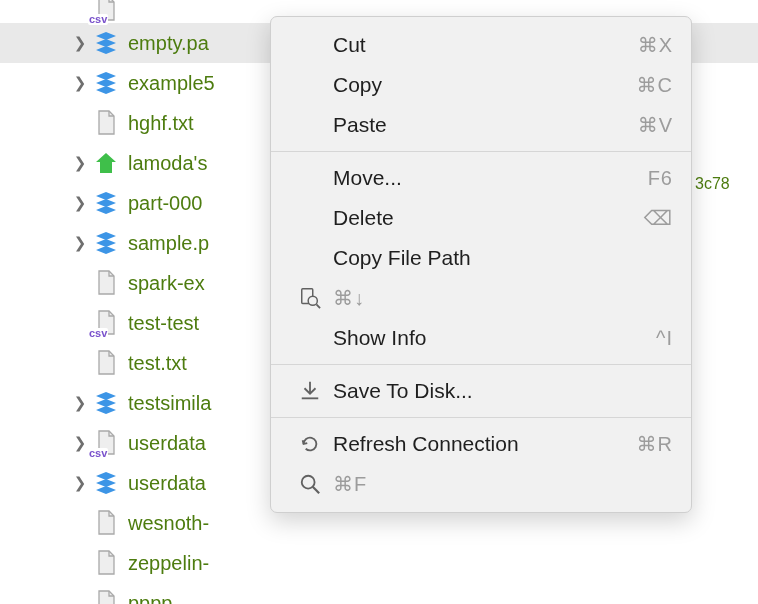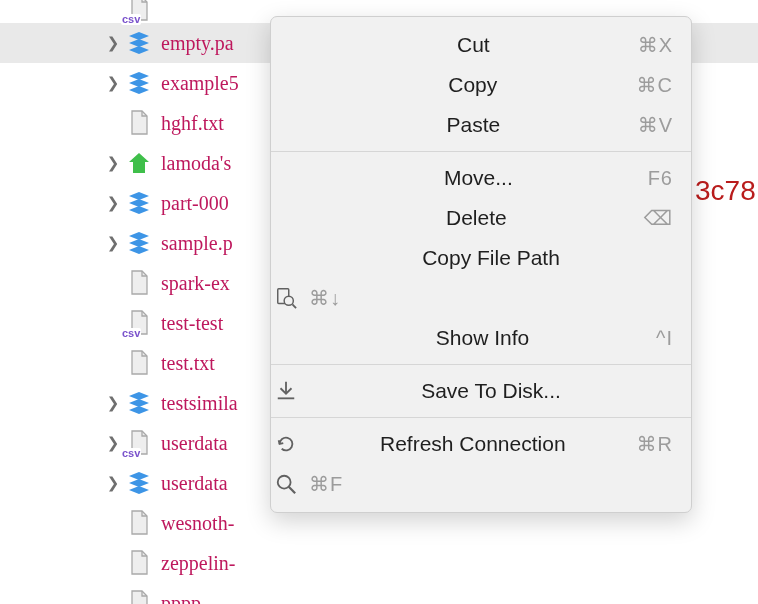--- a/index.html
+++ b/index.html
@@ -13,21 +13,21 @@
       position: relative;
       color: #222;
     }
 
     
     .tree { padding-top: 3px; }
     .tree-row {
       display: flex;
       align-items: center;
       height: 40px;
-      padding-left: 103px;
+      padding-left: 70px;
       white-space: nowrap;
     }
     .tree-row.selected {
       background: #e9e9e9;
     }
     .tree-row.first-partial {
       height: 20px;
       align-items: flex-end;
     }
     .chevron {
@@ -40,22 +40,21 @@
     .chevron.empty { visibility: hidden; }
     .file-icon {
       width: 24px;
       height: 28px;
       margin-right: 10px;
       display: flex;
       align-items: center;
       justify-content: center;
     }
     .file-label {
-      color: #be185d;
-      font-family: Liberation Serif, serif;
+      color: #4d7c0f;
     }
 
     
     .parquet-icon svg { width: 24px; height: 24px; }
     
     .page-icon svg { width: 20px; height: 26px; }
     .page-with-csv { position: relative; }
     .page-with-csv .csv-overlay {
       position: absolute;
       bottom: -2px; left: -6px;
@@ -77,24 +76,23 @@
       background: #f1f1f1;
       border: 1px solid #cfcfcf;
       border-radius: 7px;
       box-shadow: 0 8px 24px rgba(0,0,0,0.18);
       padding: 8px 0;
     }
     .menu-item {
       display: flex;
       align-items: center;
       height: 40px;
-      padding: 0 18px 0 0;
+      padding: 0 18px 0 24px;
       color: #1f1f1f;
       font-size: 21px;
-      text-align: center;
     }
     .menu-icon {
       width: 30px;
       height: 30px;
       display: flex;
       align-items: center;
       justify-content: center;
       margin-right: 8px;
       color: #5a5a5a;
     }
@@ -109,22 +107,22 @@
       height: 1px;
       background: #d6d6d6;
       margin: 6px 0;
     }
 
     
     .behind-right {
       position: absolute;
       left: 695px;
       top: 175px;
-      font-size: 28px;
-      color: #b91c1c;
+      font-size: 16px;
+      color: #4d7c0f;
     }
   </style>
 </head>
 <body>
 
 <div class="tree" id="tree">
     <div class="tree-row first-partial">
       <span class="chevron empty">❯</span>
       <span class="file-icon page-icon page-with-csv">
         <svg viewBox="0 0 20 26">

